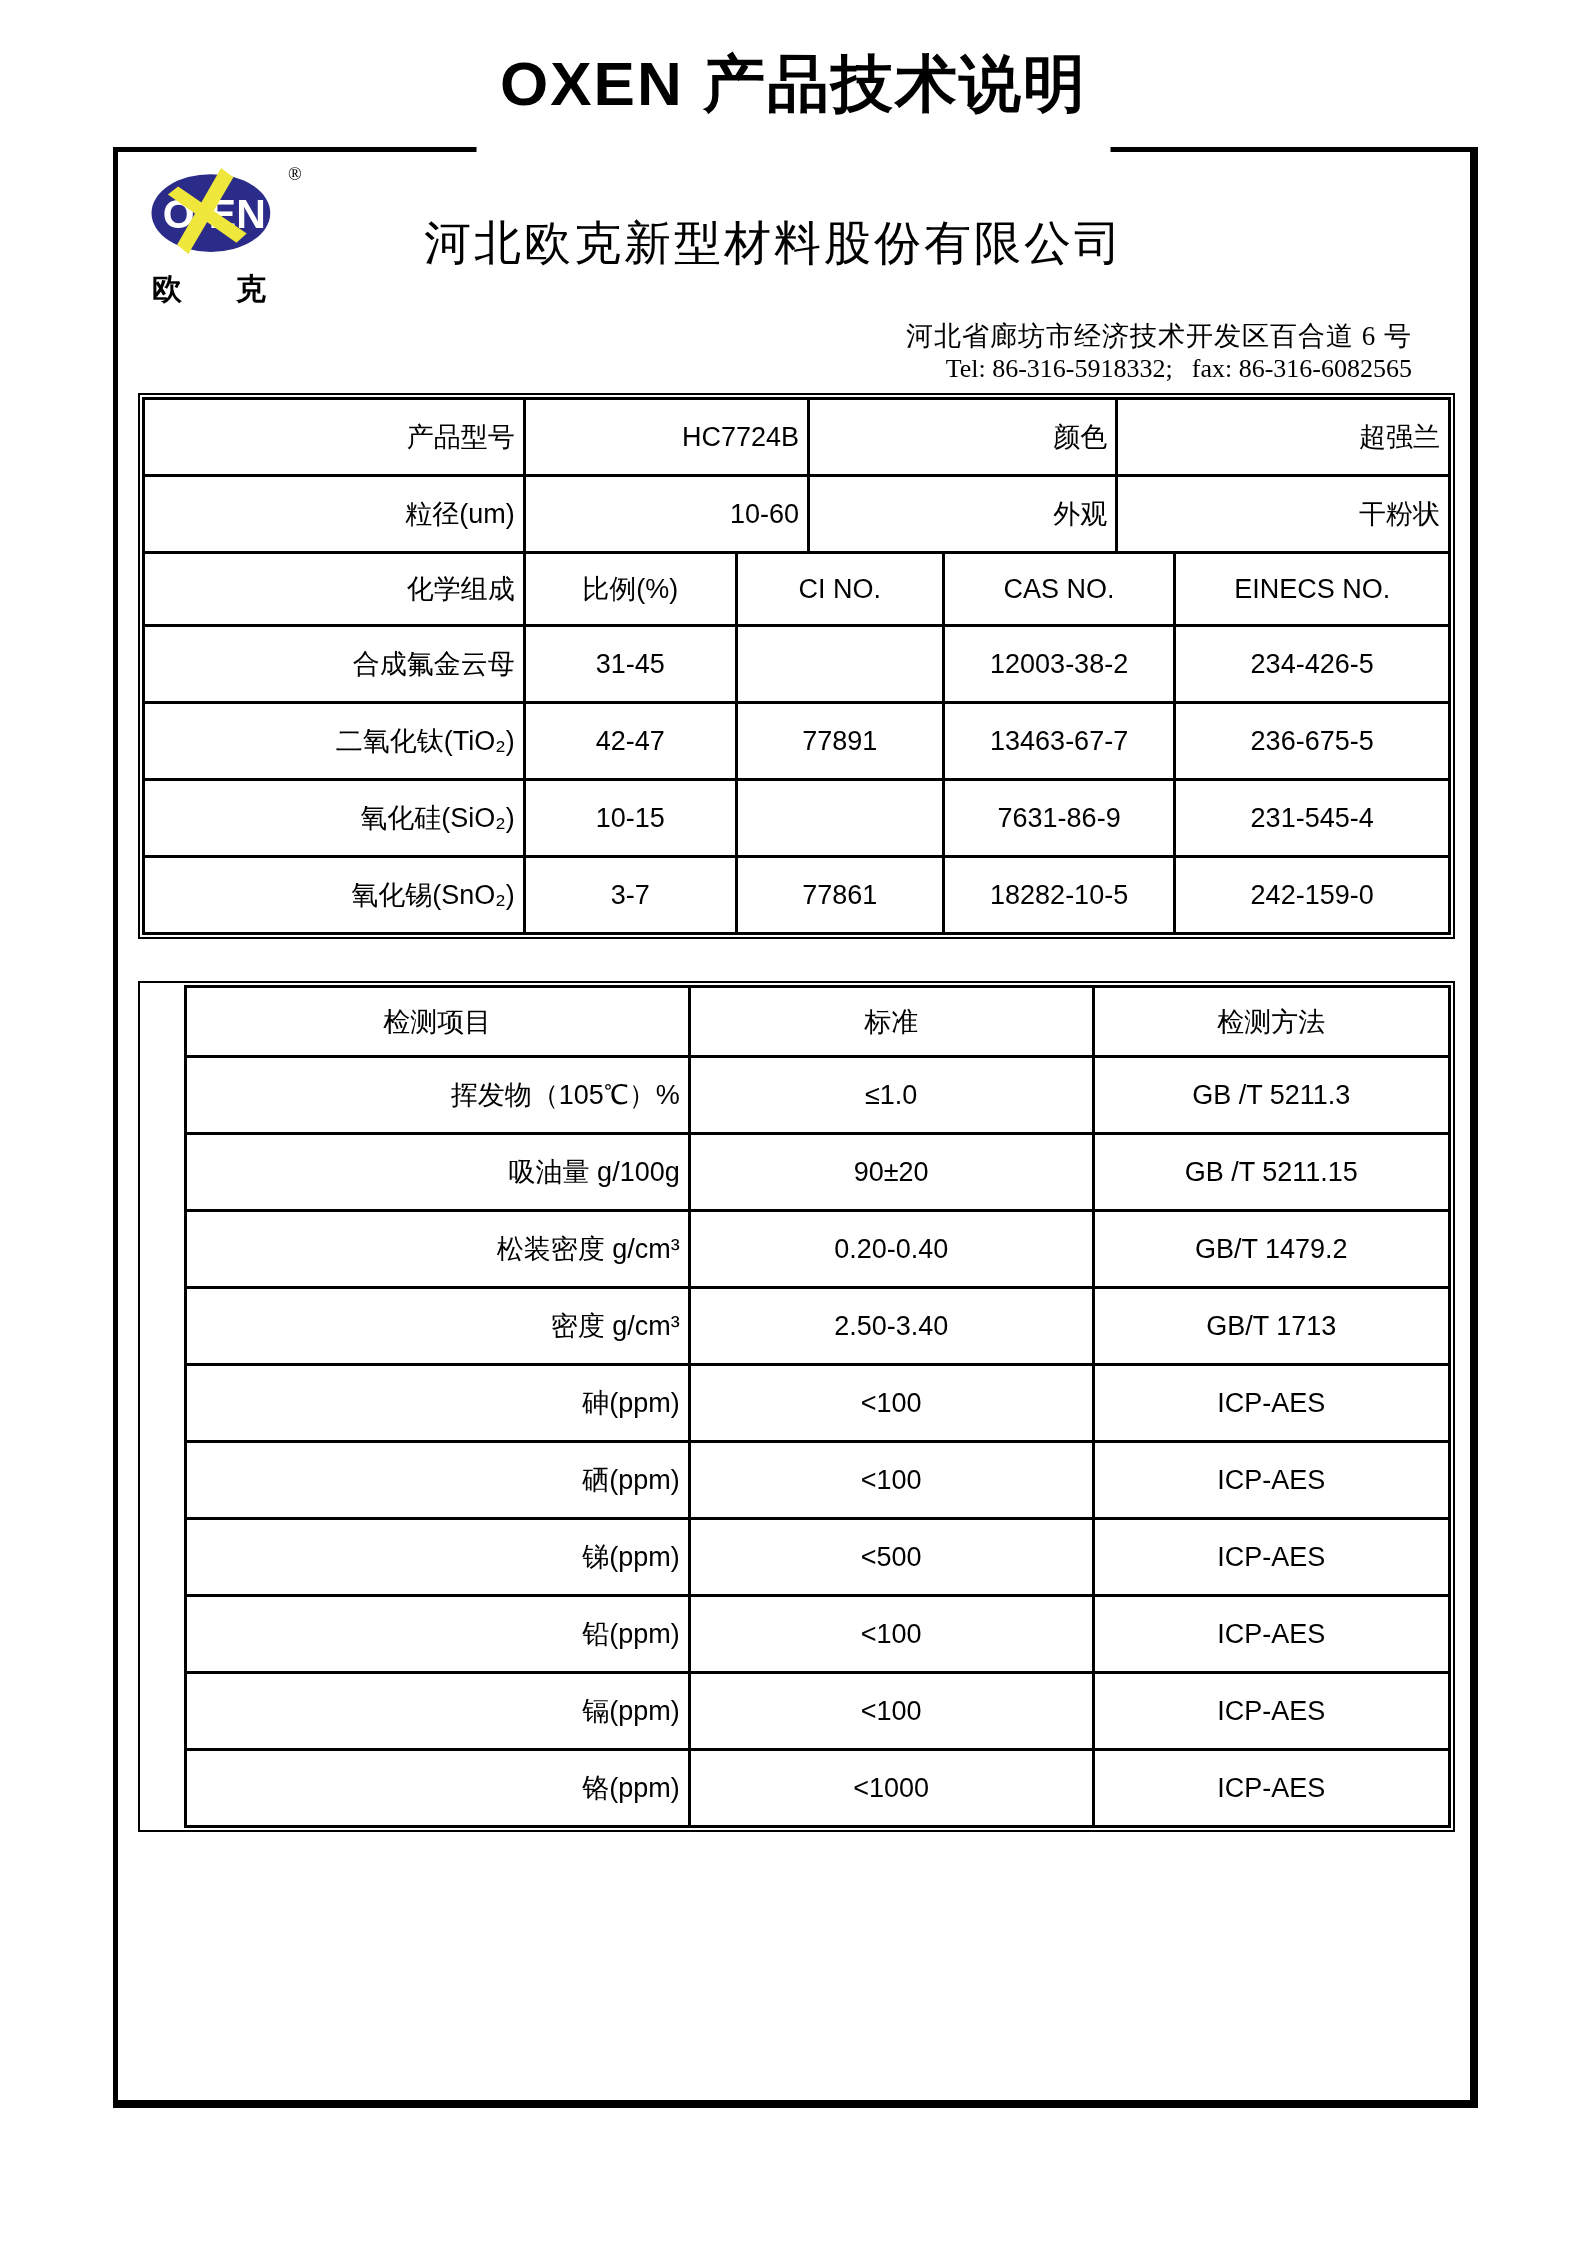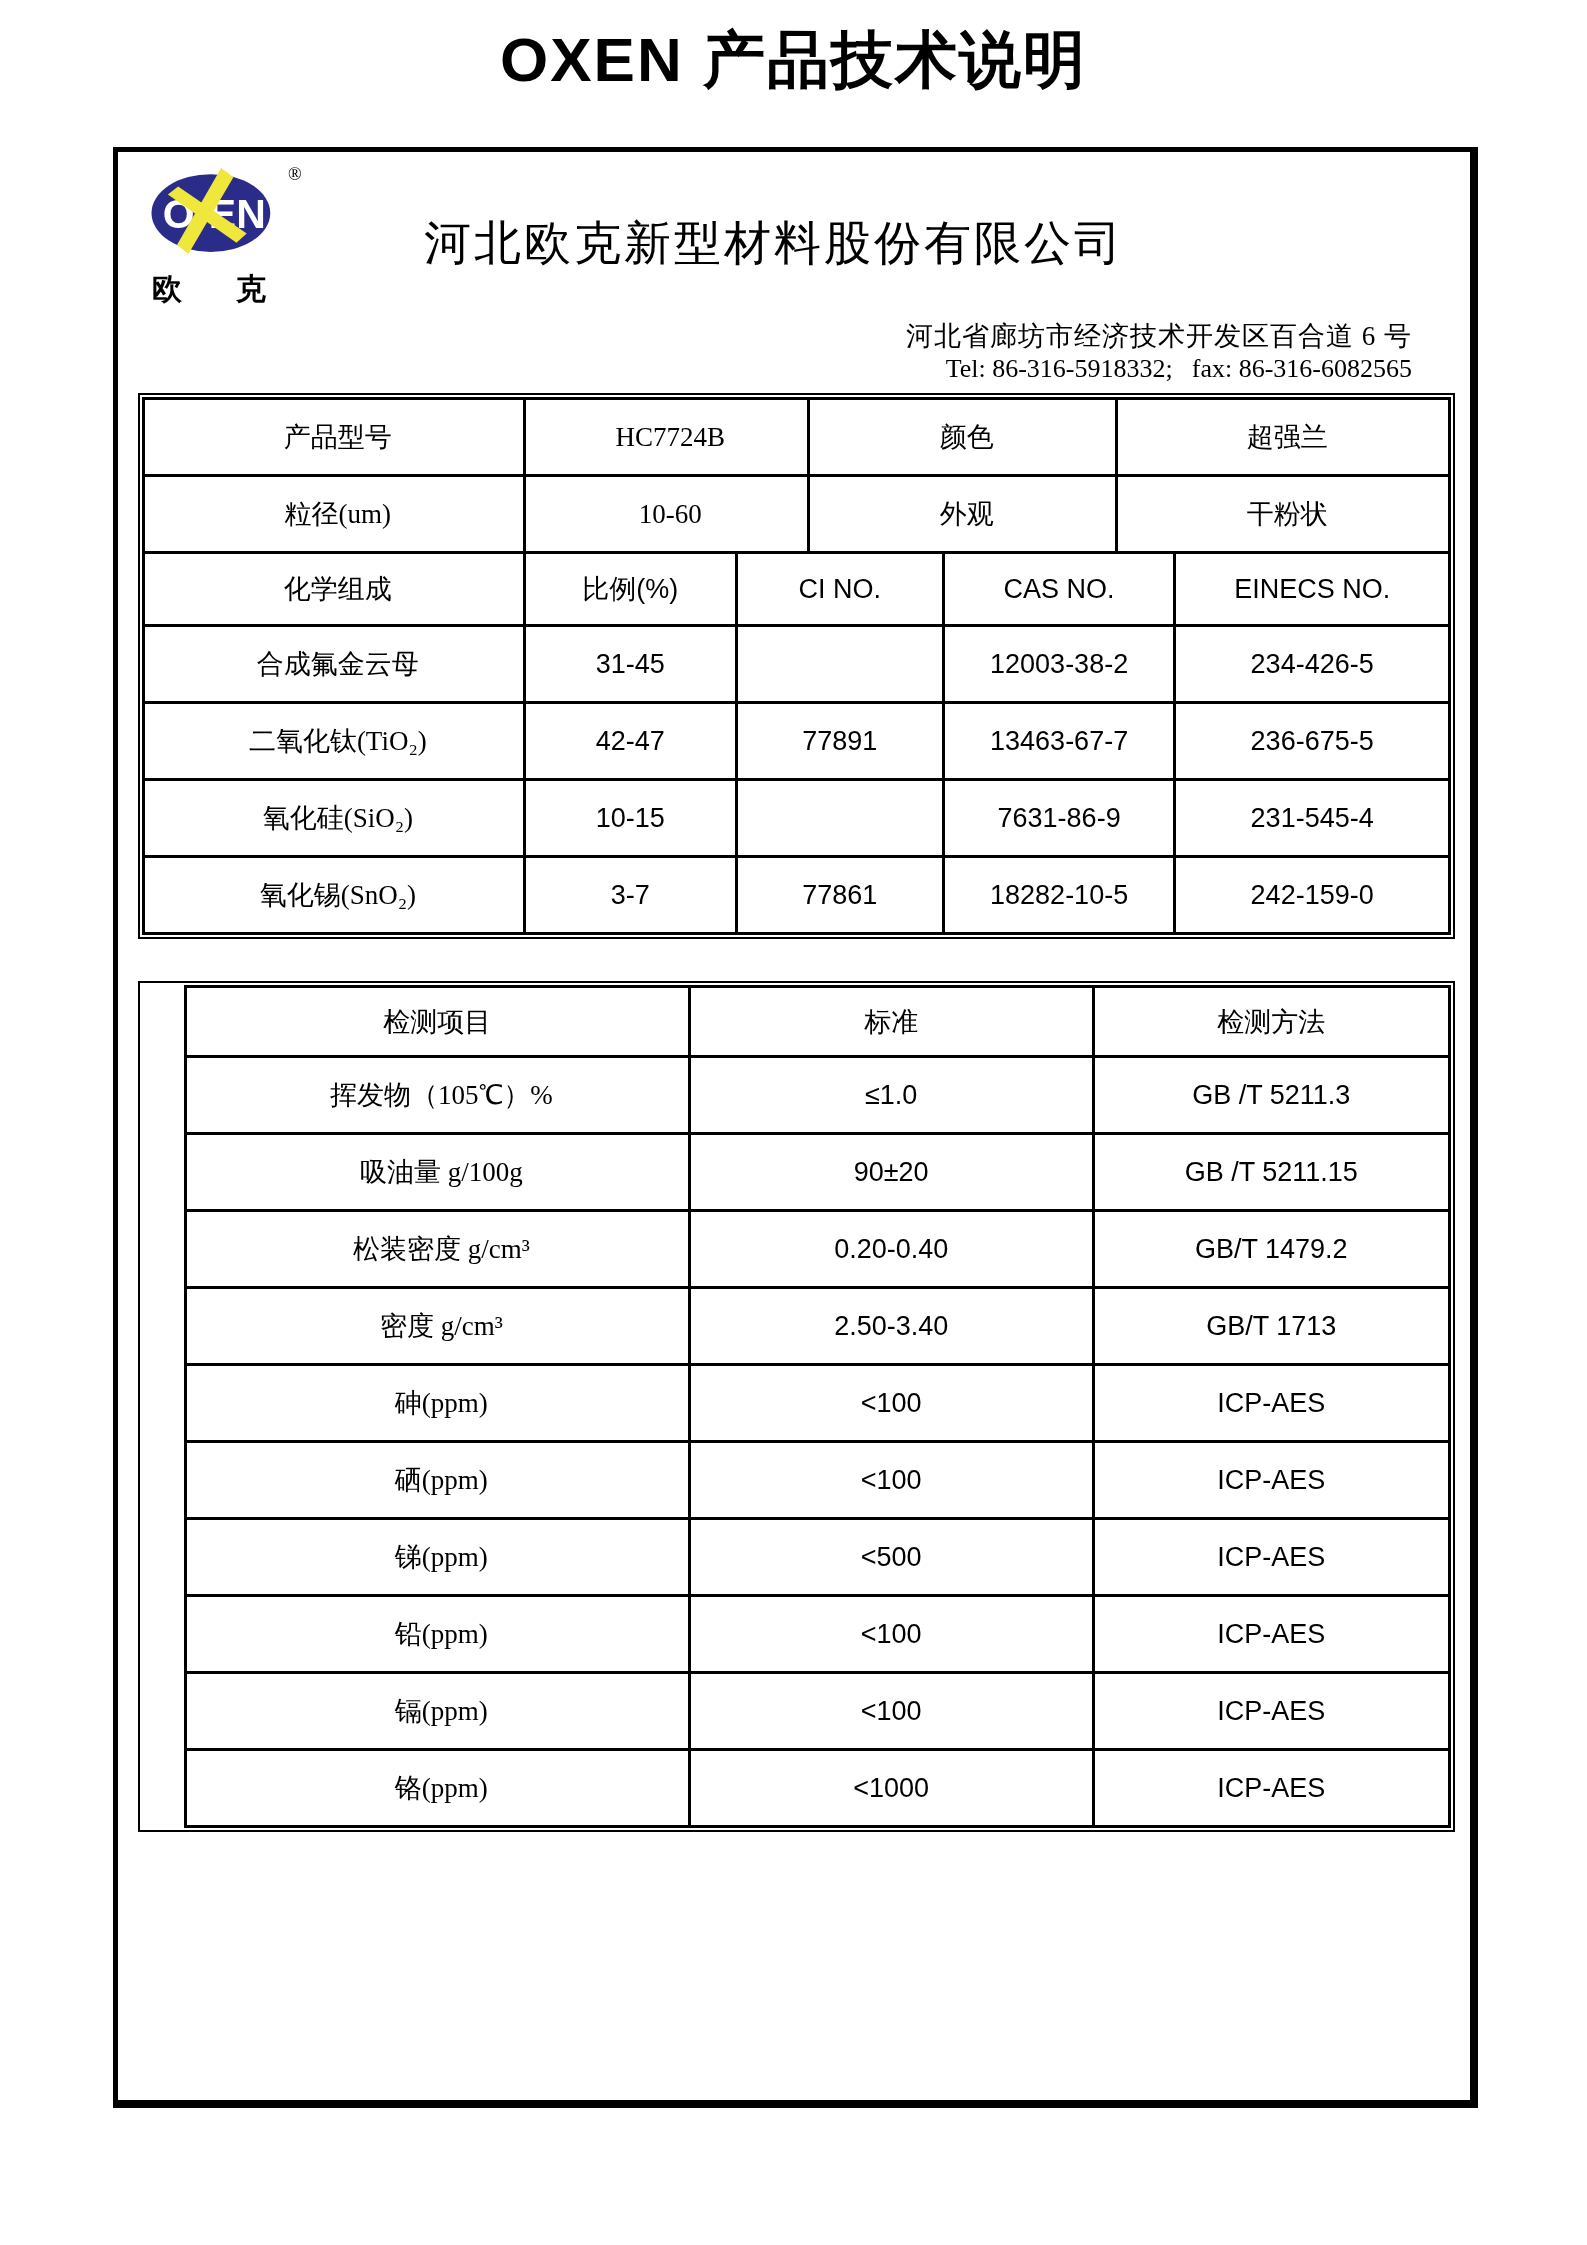--- a/index.html
+++ b/index.html
@@ -2,21 +2,21 @@
 <html><head>
 <meta charset="utf-8">
 <style>
   html,body { margin:0; padding:0; background:#ffffff; }
   .page {
     position:relative; width:1587px; height:2245px; background:#ffffff;
     font-family:"Liberation Sans", sans-serif; color:#000; overflow:hidden;
   }
   
   .doc-title {
-    position:absolute; top:18px; left:50%; transform:translateX(-50%);
+    position:absolute; top:42px; left:50%; transform:translateX(-50%);
     background:#ffffff; padding:0 24px 44px 24px; z-index:3;
     font-size:62px; font-weight:bold; letter-spacing:2px; white-space:nowrap;text-align:right;
   }
   .frame {
     position:absolute; left:113px; top:147px; width:1365px; height:1961px;
     box-sizing:border-box; border:5px solid #000;
     border-right-width:8px; border-bottom-width:8px;
   }
   
   .logo { position:absolute; left:30px; top:16px; width:170px; }
@@ -33,21 +33,21 @@
   .contact .telfax { font-size:26px; display:flex; justify-content:flex-end; gap:19px; }
   
   .tbl-wrap {
     position:absolute; left:20px; width:1317px; box-sizing:border-box;
     border:2px solid #000; padding:2px; background:#fff;
   }
   .t1-wrap { top:241px; }
   .t2-wrap { top:829px;padding-left:44px; }
   table { border-collapse:collapse; width:100%; table-layout:fixed; }
   td { border:3px solid #000; font-size:27px; vertical-align:middle; padding:0 8px; overflow:hidden; }
-  td.l { text-align:center; padding-left:16px;font-family:Liberation Serif, serif; }
+  td.l { text-align:right; padding-left:16px; }
   td.c { text-align:center; }
   .t1 tr { height:77px; }
   .t1 tr.hdr { height:73px; }
   .t2 tr { height:77px; }
   .t2 tr.hdr { height:70px; }
 </style>
 </head>
 <body>
 
 <div class="page">

